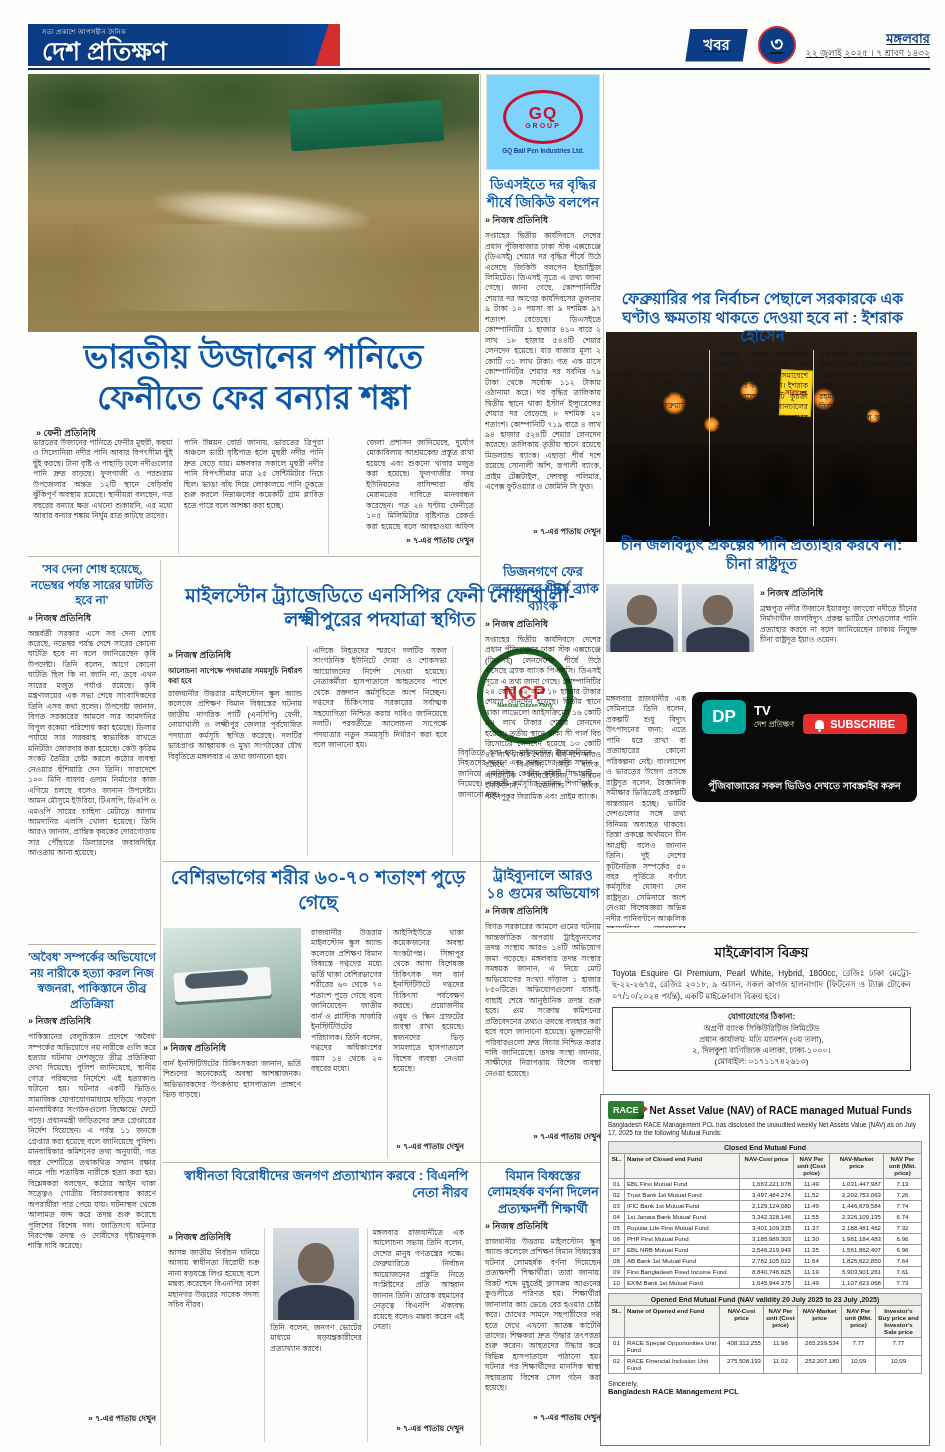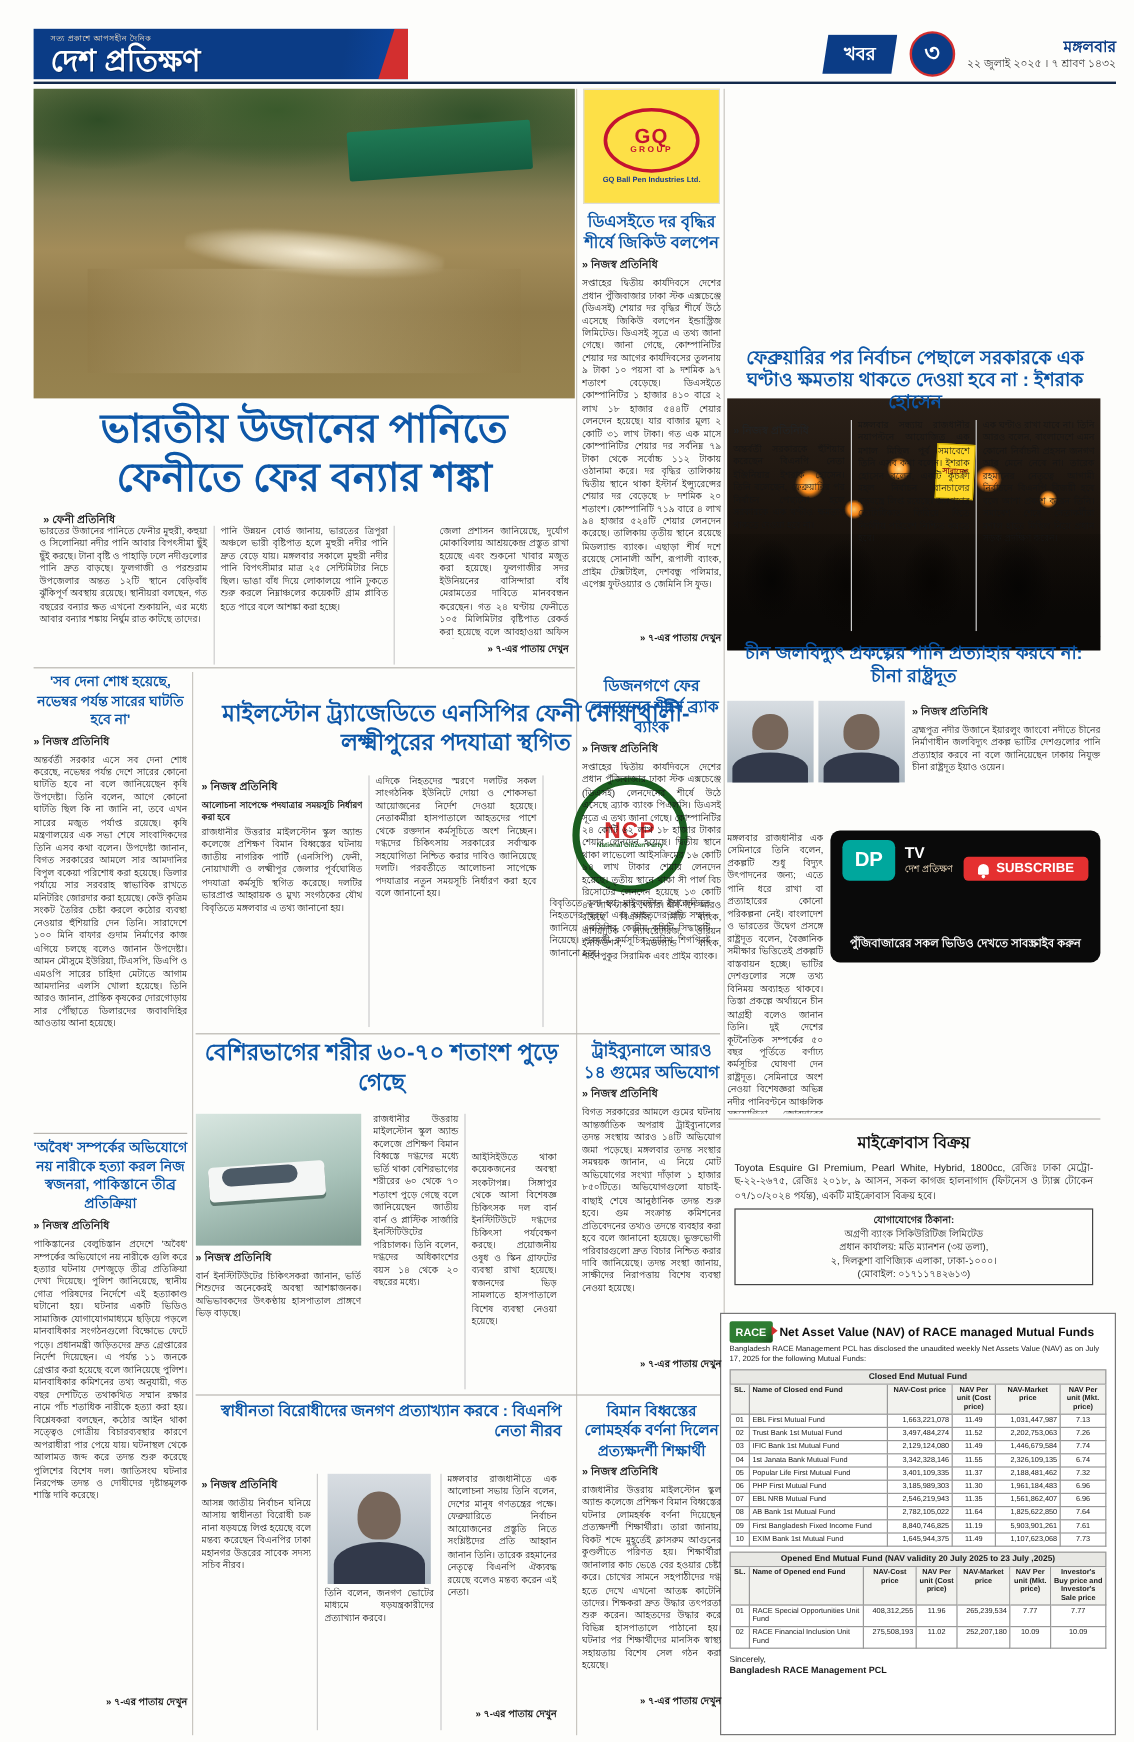--- a/index.html
+++ b/index.html
@@ -54,21 +54,21 @@
       linear-gradient(180deg,rgba(10,8,6,.2),#0a0806 70%);}
   .torch-sign{position:absolute;left:56%;top:18%;width:30px;height:44px;background:#ffd928;color:#8a1111;
       font-size:6.5px;font-weight:bold;display:flex;align-items:center;justify-content:center;text-align:center;transform:rotate(3deg);border:1px solid #caa800;}
   .portrait{position:relative;background:linear-gradient(#d8dde2,#a9b5bf);overflow:hidden;}
   .portrait::before{content:'';position:absolute;top:16%;left:50%;transform:translateX(-50%);width:42%;height:44%;background:#77665a;border-radius:48% 48% 42% 42%;}
   .portrait::after{content:'';position:absolute;bottom:-2px;left:50%;transform:translateX(-50%);width:88%;height:40%;background:#32394a;border-radius:50% 50% 0 0;}
   .hospital-photo{background:linear-gradient(165deg,#d8e6e0 0%,#a9c3ba 55%,#7e9a90 100%);}
   .hospital-photo::before{content:'';position:absolute;left:8%;top:38%;width:70%;height:26%;background:#f4f6f5;border-radius:4px;transform:rotate(-4deg);box-shadow:0 3px 0 #5f7a71;}
   .hospital-photo::after{content:'';position:absolute;left:16%;top:40%;width:46%;height:14%;background:#4c5a66;border-radius:8px;transform:rotate(-4deg);}
   
-  .gq-box{background:#fde047;border:1px solid #ddd;display:flex;flex-direction:column;align-items:center;justify-content:center;gap:3px;padding:4px;}
+  .gq-box{background:#7dd3fc;border:1px solid #ddd;display:flex;flex-direction:column;align-items:center;justify-content:center;gap:3px;padding:4px;}
   .gq-ellipse{width:74px;height:48px;border:3px solid #c41230;border-radius:50%;display:flex;flex-direction:column;align-items:center;justify-content:center;line-height:1;}
   .gq-ellipse .gq{font-size:17px;font-weight:bold;color:#c41230;letter-spacing:1px;}
   .gq-ellipse .grp{font-size:7px;font-weight:bold;color:#c41230;letter-spacing:2px;}
   .gq-company{font-size:6.3px;color:#1a3c8f;font-weight:bold;text-align:center;}
   .ncp-logo{width:84px;height:84px;border-radius:50%;border:6px solid #1b5e20;background:#fff;margin:2px auto 4px;
             display:flex;flex-direction:column;align-items:center;justify-content:center;line-height:1.05;}
   .ncp-logo .abbr{font-size:19px;font-weight:bold;color:#d32f2f;letter-spacing:1px;}
   .ncp-logo .full{font-size:5.4px;color:#1b5e20;font-weight:bold;text-align:center;padding:0 6px;}
   .dp-ad{background:#0a0a0a;border-radius:8px;color:#fff;padding:8px 10px;display:flex;flex-direction:column;justify-content:space-between;}
   .dp-top{display:flex;align-items:center;gap:8px;}
@@ -112,21 +112,21 @@
 </head>
 <body>
 
 <div class="page">
 
   <div class="abs masthead" style="left:28px;top:24px;width:312px;height:42px;">
     <div class="red-accent"></div>
     <div class="tagline">সত্য প্রকাশে আপসহীন দৈনিক</div>
     <div class="name">দেশ প্রতিক্ষণ</div>
   </div>
-  <div class="abs hdr-right" style="left:590px;top:24px;width:340px;height:42px;">
+  <div class="abs hdr-right" style="left:590px;top:24px;width:340px;height:42px;text-decoration:underline;">
     <div class="khobor">খবর</div>
     <div class="pagenum">৩</div>
     <div class="datecol">
       <div class="day">মঙ্গলবার</div>
       <div class="date">২২ জুলাই ২০২৫ । ৭ শ্রাবণ ১৪৩২</div>
     </div>
   </div>
   <div class="abs rule-heavy" style="left:28px;top:68px;width:902px;"></div>
 
   <div class="abs vline" style="left:160px;top:560px;height:886px;"></div>
@@ -394,21 +394,21 @@
 
   <div class="abs headline" style="left:168px;top:866px;width:300px;height:56px;font-size:19px;line-height:1.3;">বেশিরভাগের শরীর ৬০-৭০ শতাংশ পুড়ে গেছে</div>
   <div class="abs row3" style="left:163px;top:928px;width:306px;height:230px;">
     <div style="width:138px;flex:none;padding-right:5px;">
       <div class="photo hospital-photo" style="width:138px;height:110px;margin-bottom:3px;"></div>
       <div class="byline">» নিজস্ব প্রতিনিধি</div>
       <div class="body-text" style="height:96px;">বার্ন ইনস্টিটিউটের চিকিৎসকরা জানান, ভর্তি শিশুদের অনেকেরই অবস্থা আশঙ্কাজনক। অভিভাবকদের উৎকণ্ঠায় হাসপাতাল প্রাঙ্গণে ভিড় বাড়ছে।</div>
     </div>
     <div class="mini-col body-text">রাজধানীর উত্তরায় মাইলস্টোন স্কুল অ্যান্ড কলেজে প্রশিক্ষণ বিমান বিধ্বস্তে দগ্ধদের মধ্যে ভর্তি থাকা বেশিরভাগের শরীরের ৬০ থেকে ৭০ শতাংশ পুড়ে গেছে বলে জানিয়েছেন জাতীয় বার্ন ও প্লাস্টিক সার্জারি ইনস্টিটিউটের পরিচালক। তিনি বলেন, দগ্ধদের অধিকাংশের বয়স ১৪ থেকে ২০ বছরের মধ্যে।</div>
     <div class="mini-col">
-      <div class="body-text" style="height:210px;margin-top:32px;">আইসিইউতে থাকা কয়েকজনের অবস্থা সংকটাপন্ন। সিঙ্গাপুর থেকে আসা বিশেষজ্ঞ চিকিৎসক দল বার্ন ইনস্টিটিউটে দগ্ধদের চিকিৎসা পর্যবেক্ষণ করছে। প্রয়োজনীয় ওষুধ ও স্কিন গ্রাফটের ব্যবস্থা রাখা হয়েছে। স্বজনদের ভিড় সামলাতে হাসপাতালে বিশেষ ব্যবস্থা নেওয়া হয়েছে।</div>
+      <div class="body-text" style="height:210px;">আইসিইউতে থাকা কয়েকজনের অবস্থা সংকটাপন্ন। সিঙ্গাপুর থেকে আসা বিশেষজ্ঞ চিকিৎসক দল বার্ন ইনস্টিটিউটে দগ্ধদের চিকিৎসা পর্যবেক্ষণ করছে। প্রয়োজনীয় ওষুধ ও স্কিন গ্রাফটের ব্যবস্থা রাখা হয়েছে। স্বজনদের ভিড় সামলাতে হাসপাতালে বিশেষ ব্যবস্থা নেওয়া হয়েছে।</div>
       <div class="more">» ৭-এর পাতায় দেখুন</div>
     </div>
   </div>
 
   <div class="abs headline" style="left:168px;top:1168px;width:300px;height:54px;font-size:13px;line-height:1.3;text-align:right;">স্বাধীনতা বিরোধীদের জনগণ প্রত্যাখ্যান করবে : বিএনপি নেতা নীরব</div>
   <div class="abs row3" style="left:163px;top:1228px;width:306px;height:214px;">
     <div class="mini-col">
       <div class="byline">» নিজস্ব প্রতিনিধি</div>
       <div class="body-text" style="height:186px;">আসন্ন জাতীয় নির্বাচন ঘনিয়ে আসায় স্বাধীনতা বিরোধী চক্র নানা ষড়যন্ত্রে লিপ্ত হয়েছে বলে মন্তব্য করেছেন বিএনপির ঢাকা মহানগর উত্তরের সাবেক সদস্য সচিব নীরব।</div>
     </div>

